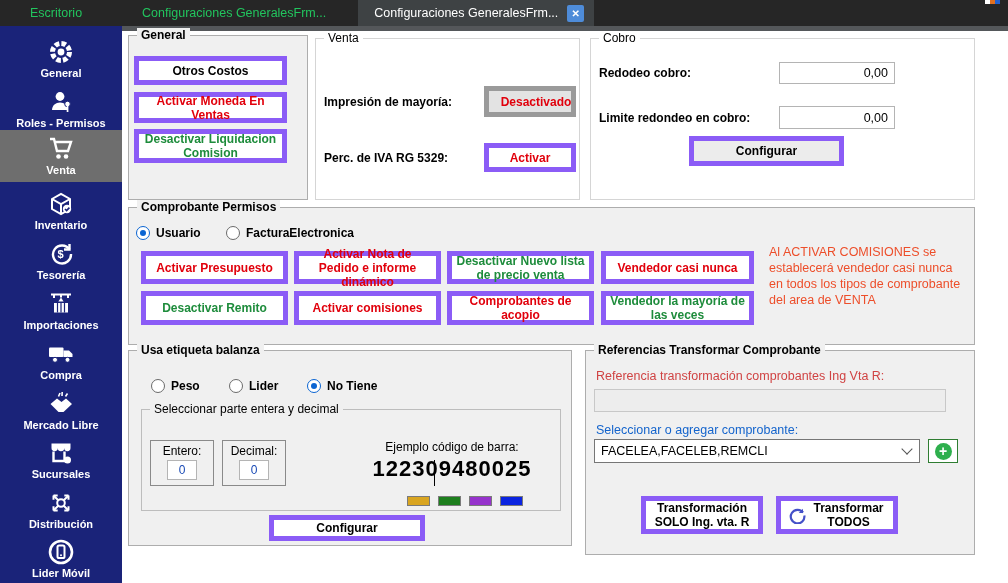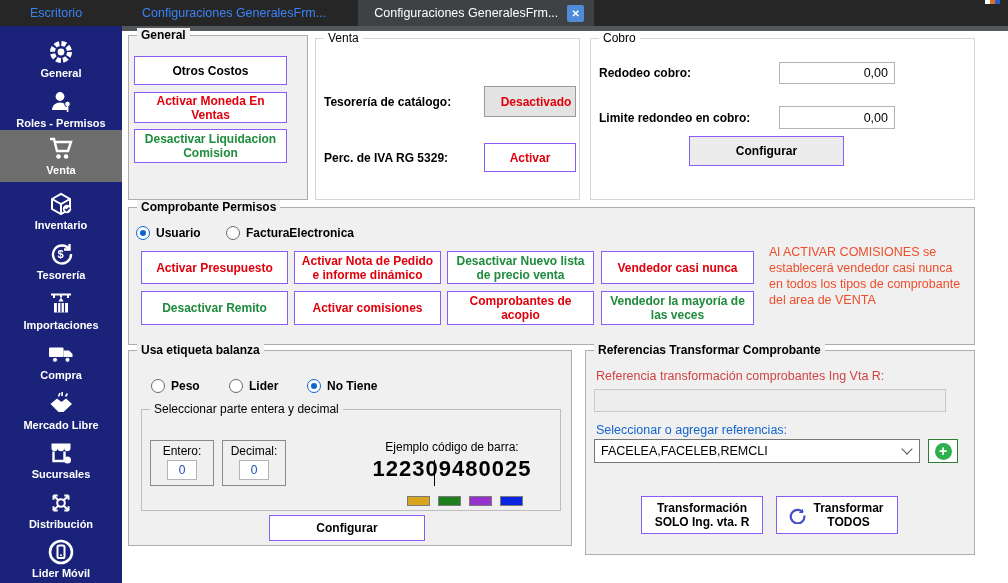--- a/index.html
+++ b/index.html
@@ -1,21 +1,21 @@
 <!DOCTYPE html>
 <html><head>
 <meta charset="utf-8">
 <style>
   * { margin:0; padding:0; box-sizing:border-box; }
   body { font-family:"Liberation Sans", sans-serif; background:#fff; }
   #page { position:relative; width:1008px; height:583px; background:#fff; overflow:hidden; }
 
   
   .tabbar { position:absolute; left:0; top:0; width:1008px; height:26px; background:#262626; display:flex; align-items:stretch; }
-  .tab { display:flex; align-items:center; padding:0 22px; color:#3b82f6; font-size:12.5px; cursor:default; }
+  .tab { display:flex; align-items:center; padding:0 22px; color:#22c55e; font-size:12.5px; cursor:default; }
   .tab.active { background:#3e4244; color:#fff; padding:0 10px 0 16px; gap:9px; }
   .tab-close { width:17px; height:17px; background:#4e8cd9; border-radius:2px; color:#fff; font-size:10px;
                display:flex; align-items:center; justify-content:center; font-weight:bold; }
   .tabband { position:absolute; left:122px; top:26px; width:886px; height:5px; background:#54575a; }
   .tray-icon { position:absolute; right:8px; top:0; width:15px; height:4px;
                background:linear-gradient(90deg,#ffffff 0 34%,#e07020 34% 67%,#2060d0 67%); }
 
   
   .sidebar { position:absolute; left:0; top:26px; width:122px; height:557px; background:#1a2379; }
   .side-item { position:absolute; left:0; width:122px; height:50px; display:flex; flex-direction:column;
@@ -25,21 +25,21 @@
 
   
   .gbox { position:absolute; border:1px solid #adadad; }
   .gbox.gray { background:#f0f0f0; }
   .gbox.white { background:#ffffff; border-color:#d5d5d5; }
   .gtitle { position:absolute; top:-8px; left:8px; font-size:12px; padding:0 4px; color:#000; line-height:14px; }
   .gtitle.bold { font-weight:bold; }
   .gbox.gray > .gtitle { background:#f0f0f0; }
   .gbox.white > .gtitle { background:#ffffff; }
 
-  .wbtn { position:absolute; background:#fff; border:1px solid #8b5cf6; display:flex; align-items:center;
+  .wbtn { position:absolute; background:#fff; border:5px solid #8b5cf6; display:flex; align-items:center;
           justify-content:center; text-align:center; font-size:12px; font-weight:bold; line-height:14px;
           cursor:pointer; padding:1px 4px; color:#000; }
   .wbtn.red { color:#e1000c; }
   .wbtn.green { color:#1e8c3c; }
   .wbtn.graybg { background:#e3e3e3; border-color:#9a9a9a;padding-left:16px; }
   .wbtn.lightbg { background:#ececec; }
 
   .flabel { position:absolute; font-size:12px; font-weight:bold; color:#000; white-space:nowrap; }
   .plain { font-weight:normal; }
 
@@ -208,21 +208,21 @@
 
   <div class="gbox gray" style="left:128px; top:35px; width:180px; height:165px;">
     <span class="gtitle bold">General</span>
     <button class="wbtn" style="left:5px; top:20px; width:153px; height:29px;">Otros Costos</button>
     <button class="wbtn red" style="left:5px; top:56px; width:153px; height:31px;">Activar Moneda En Ventas</button>
     <button class="wbtn green" style="left:5px; top:93px; width:153px; height:34px;">Desactivar Liquidacion Comision</button>
   </div>
 
   <div class="gbox white" style="left:315px; top:38px; width:265px; height:162px;">
     <span class="gtitle">Venta</span>
-    <span class="flabel" style="left:8px; top:56px;">Tesorería de catálogo:</span>
+    <span class="flabel" style="left:8px; top:56px;">Impresión de mayoría:</span>
     <button class="wbtn red graybg" style="left:168px; top:47px; width:92px; height:31px;">Desactivado</button>
     <span class="flabel" style="left:8px; top:112px;">Perc. de IVA RG 5329:</span>
     <button class="wbtn red" style="left:168px; top:104px; width:92px; height:29px;">Activar</button>
   </div>
 
   <div class="gbox white" style="left:590px; top:38px; width:385px; height:162px;">
     <span class="gtitle">Cobro</span>
     <span class="flabel" style="left:8px; top:27px;">Redodeo cobro:</span>
     <input class="tinput right" style="left: 188px; top: 23px; width: 116px; height: 22px;" value="0,00">
     <span class="flabel" style="left:8px; top:72px;">Limite redondeo en cobro:</span>
@@ -290,21 +290,21 @@
       </div>
     </div>
 
     <button class="wbtn" style="left:140px; top:164px; width:156px; height:26px;">Configurar</button>
   </div>
 
   <div class="gbox gray" style="left:585px; top:350px; width:390px; height:205px;">
     <span class="gtitle bold">Referencias Transformar Comprobante</span>
     <span class="red-label" style="left:10px; top:18px;">Referencia transformación comprobantes Ing Vta R:</span>
     <input class="tinput disabled" style="left: 8px; top: 38px; width: 352px; height: 23px;" readonly="" value="">
-    <span class="blue-label" style="left:10px; top:72px;">Seleccionar o agregar referencias:</span>
+    <span class="blue-label" style="left:10px; top:72px;">Seleccionar o agregar comprobante:</span>
     <div class="combo" style="left:8px; top:88px; width:326px; height:24px;">
       <span class="combo-text">FACELEA,FACELEB,REMCLI</span>
       <span class="chev"></span>
     </div>
     <button class="plusbtn" style="left:342px; top:88px; width:30px; height:24px;">
       <span class="pluscircle">+</span>
     </button>
     <button class="wbtn" style="left:190px; top:145px; width:122px; height:38px;">
       <svg class="refresh-ic" width="17" height="17" viewBox="0 0 20 20">
           <path d="M16.5 6.5A8 8 0 1 0 18 10" fill="none" stroke="#4450c8" stroke-width="2.6"></path>

